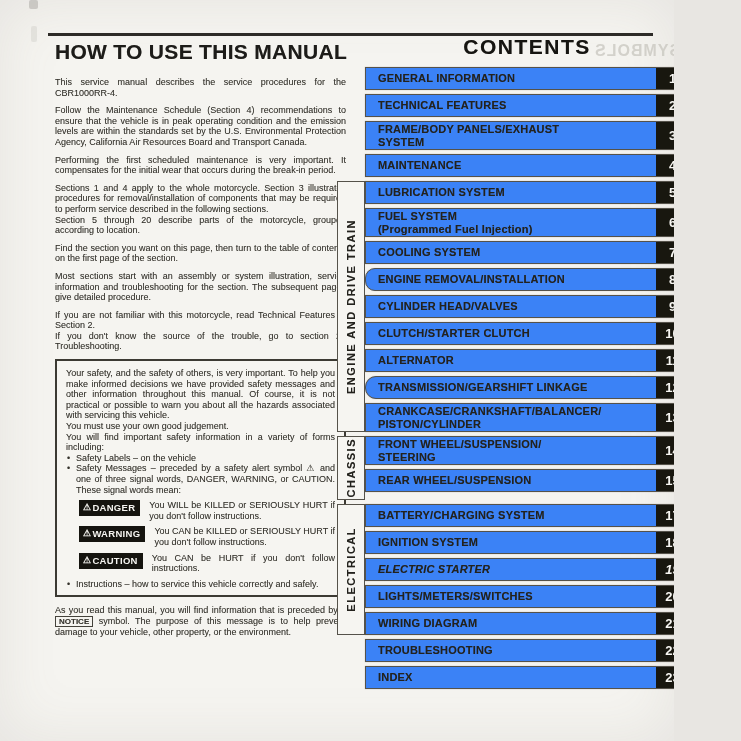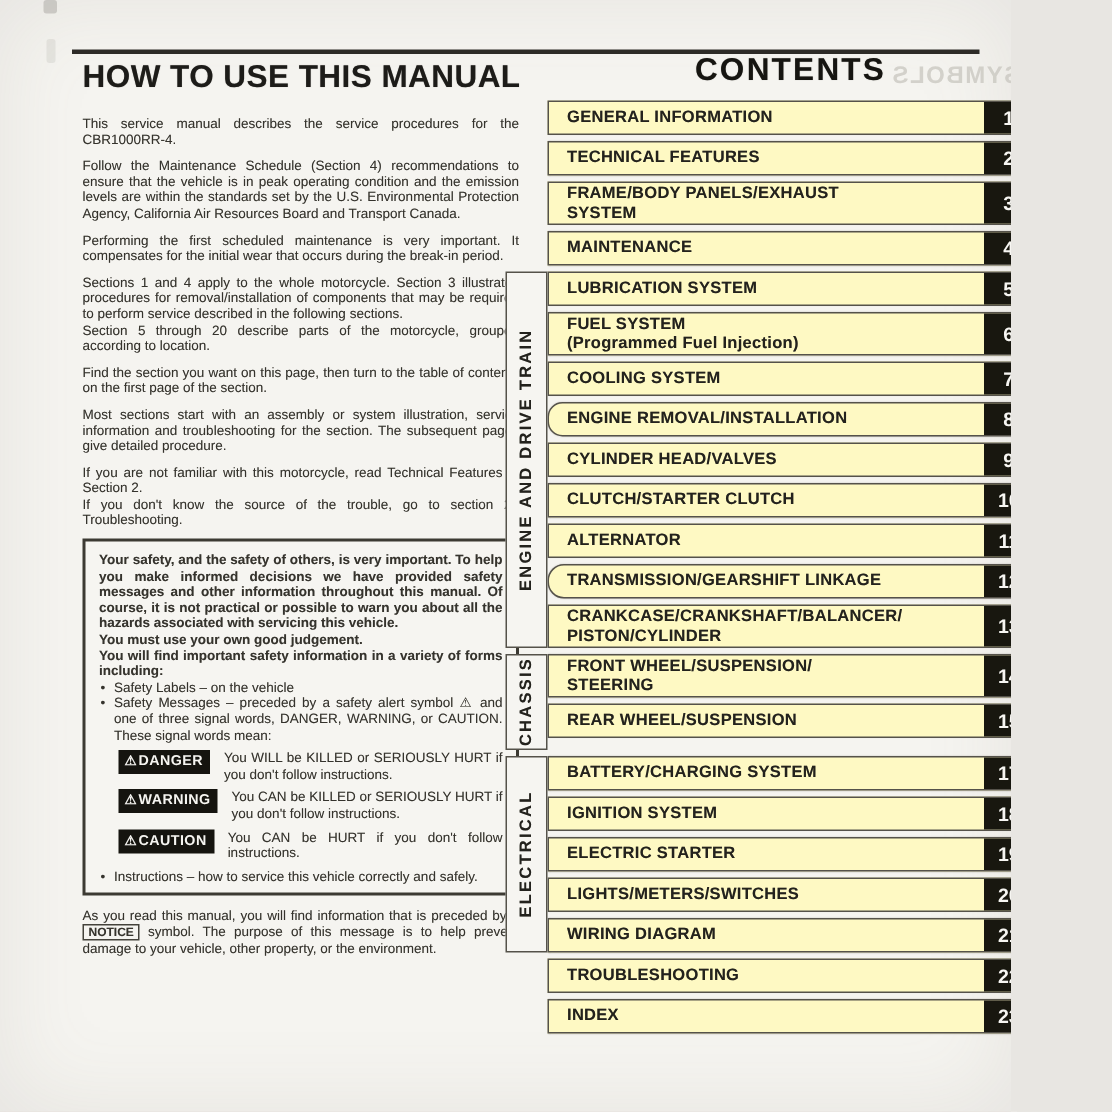--- a/index.html
+++ b/index.html
@@ -28,21 +28,21 @@
     font-size:9px;line-height:10.6px;text-align:justify;
     margin:0 0 7px 0;white-space:pre-line;
     text-shadow:0 0 .4px rgba(60,56,48,.35);
   }
   .safety-box{
     border:2px solid #3c3a33;
     padding:7px 9px 6px 9px;
     margin:2px 0 8px 0;
     background:#f6f5f1;
   }
-  .safety-box .para{margin-bottom:0;font-weight:bold;}
+  .safety-box .para{margin-bottom:0;}
   .bullet{
     position:relative;font-size:9px;line-height:10.6px;text-align:justify;
     padding-left:10px;margin:0;
     text-shadow:0 0 .4px rgba(60,56,48,.35);
   }
   .bullet::before{content:"•";position:absolute;left:1px;top:0;}
   .signal-row{display:flex;gap:9px;align-items:flex-start;margin:5px 0 5px 13px;}
   .signal-label{
     flex:none;background:#15140f;color:#f6f5f1;
     font-weight:bold;font-size:9.5px;letter-spacing:.3px;
@@ -72,21 +72,21 @@
   }
   .toc-grid{
     position:absolute;left:337px;top:67px;
     display:grid;
     grid-template-columns:28px 325px;
     row-gap:4px;column-gap:0;
   }
   .toc-row{
     grid-column:2;
     border:1px solid #55524a;
-    background:#fef9c3;
+    background:#3b82f6;
     display:flex;align-items:stretch;justify-content:space-between;
     min-height:21px;
     box-shadow:0 0 1px rgba(90,86,78,.4);
   }
   .toc-row .row-label{
     align-self:center;
     padding:1px 4px 1px 12px;
     font-weight:bold;font-size:11px;line-height:12.5px;
     letter-spacing:.2px;color:#23221d;white-space:pre-line;
     text-shadow:0 0 .4px rgba(40,38,32,.4);
@@ -238,21 +238,21 @@
         <span class="row-num">15</span>
       </div>
       <div class="toc-row" style="grid-row: 17;">
         <span class="row-label">BATTERY/CHARGING SYSTEM</span>
         <span class="row-num">17</span>
       </div>
       <div class="toc-row" style="grid-row: 18;">
         <span class="row-label">IGNITION SYSTEM</span>
         <span class="row-num">18</span>
       </div>
-      <div class="toc-row" style="grid-row: 19;">
+      <div class="toc-row" style="grid-row: 19; font-style: italic;">
         <span class="row-label">ELECTRIC STARTER</span>
         <span class="row-num">19</span>
       </div>
       <div class="toc-row" style="grid-row: 20;">
         <span class="row-label">LIGHTS/METERS/SWITCHES</span>
         <span class="row-num">20</span>
       </div>
       <div class="toc-row" style="grid-row: 21;">
         <span class="row-label">WIRING DIAGRAM</span>
         <span class="row-num">21</span>

